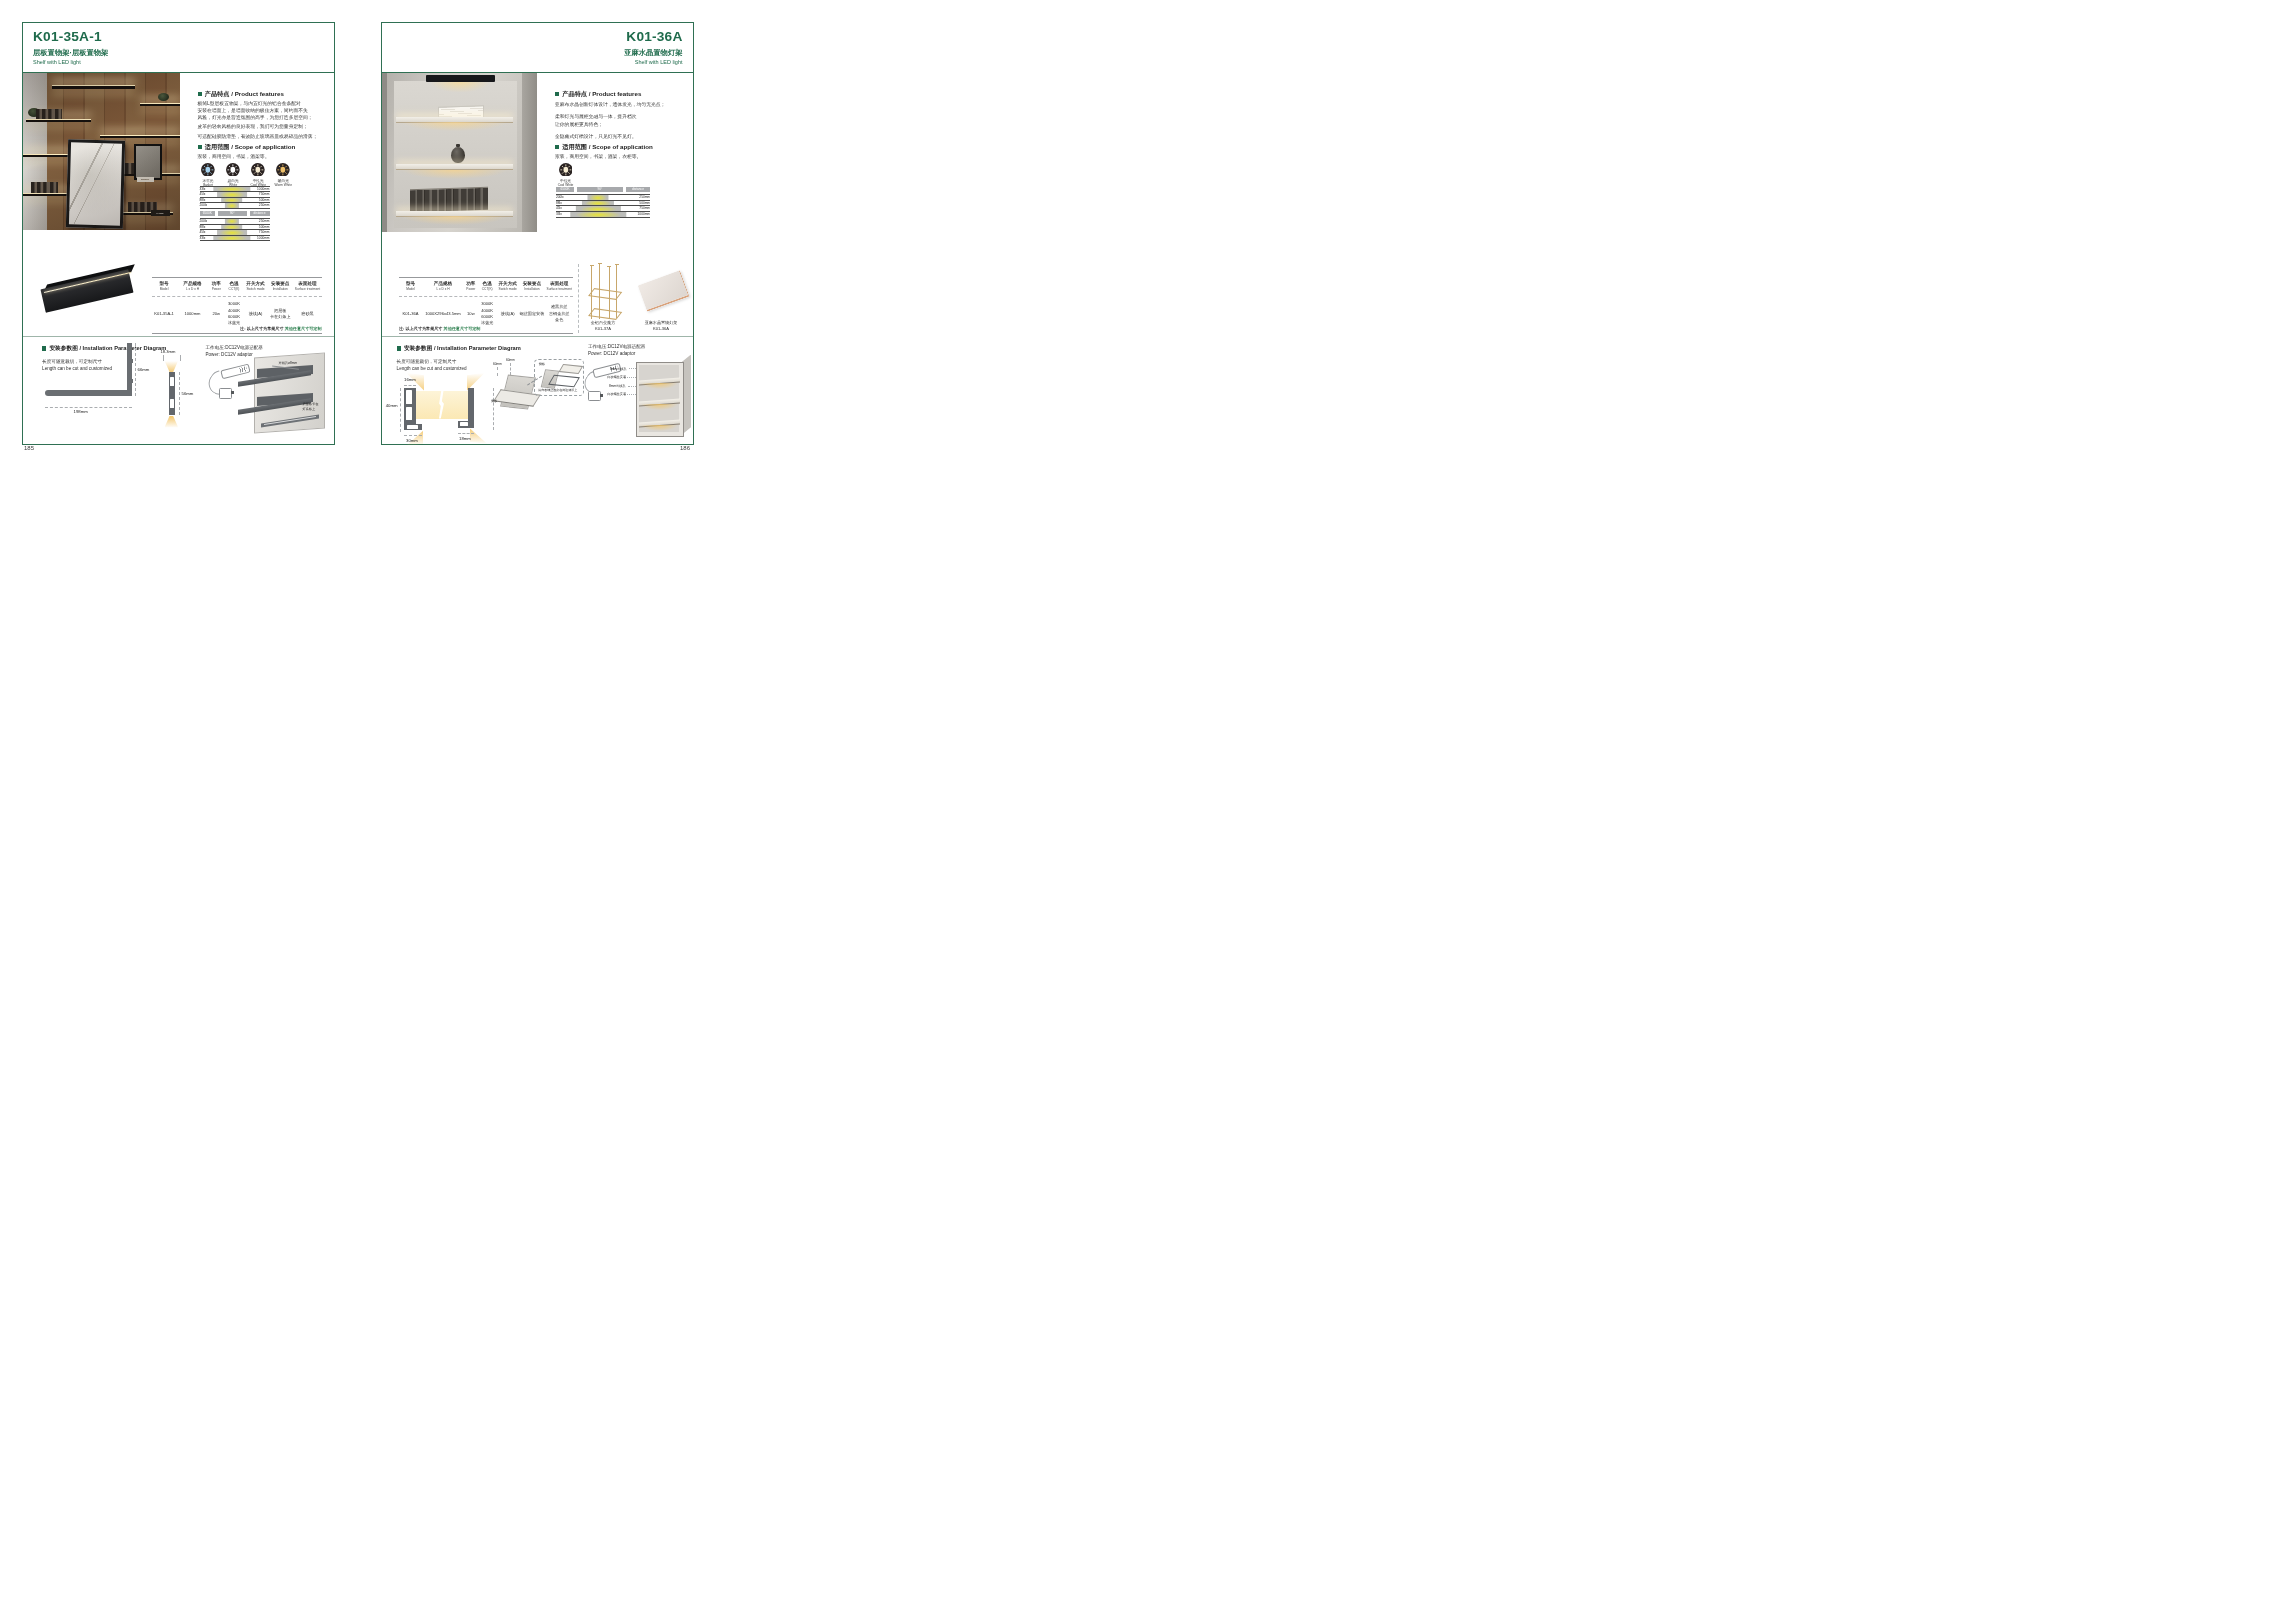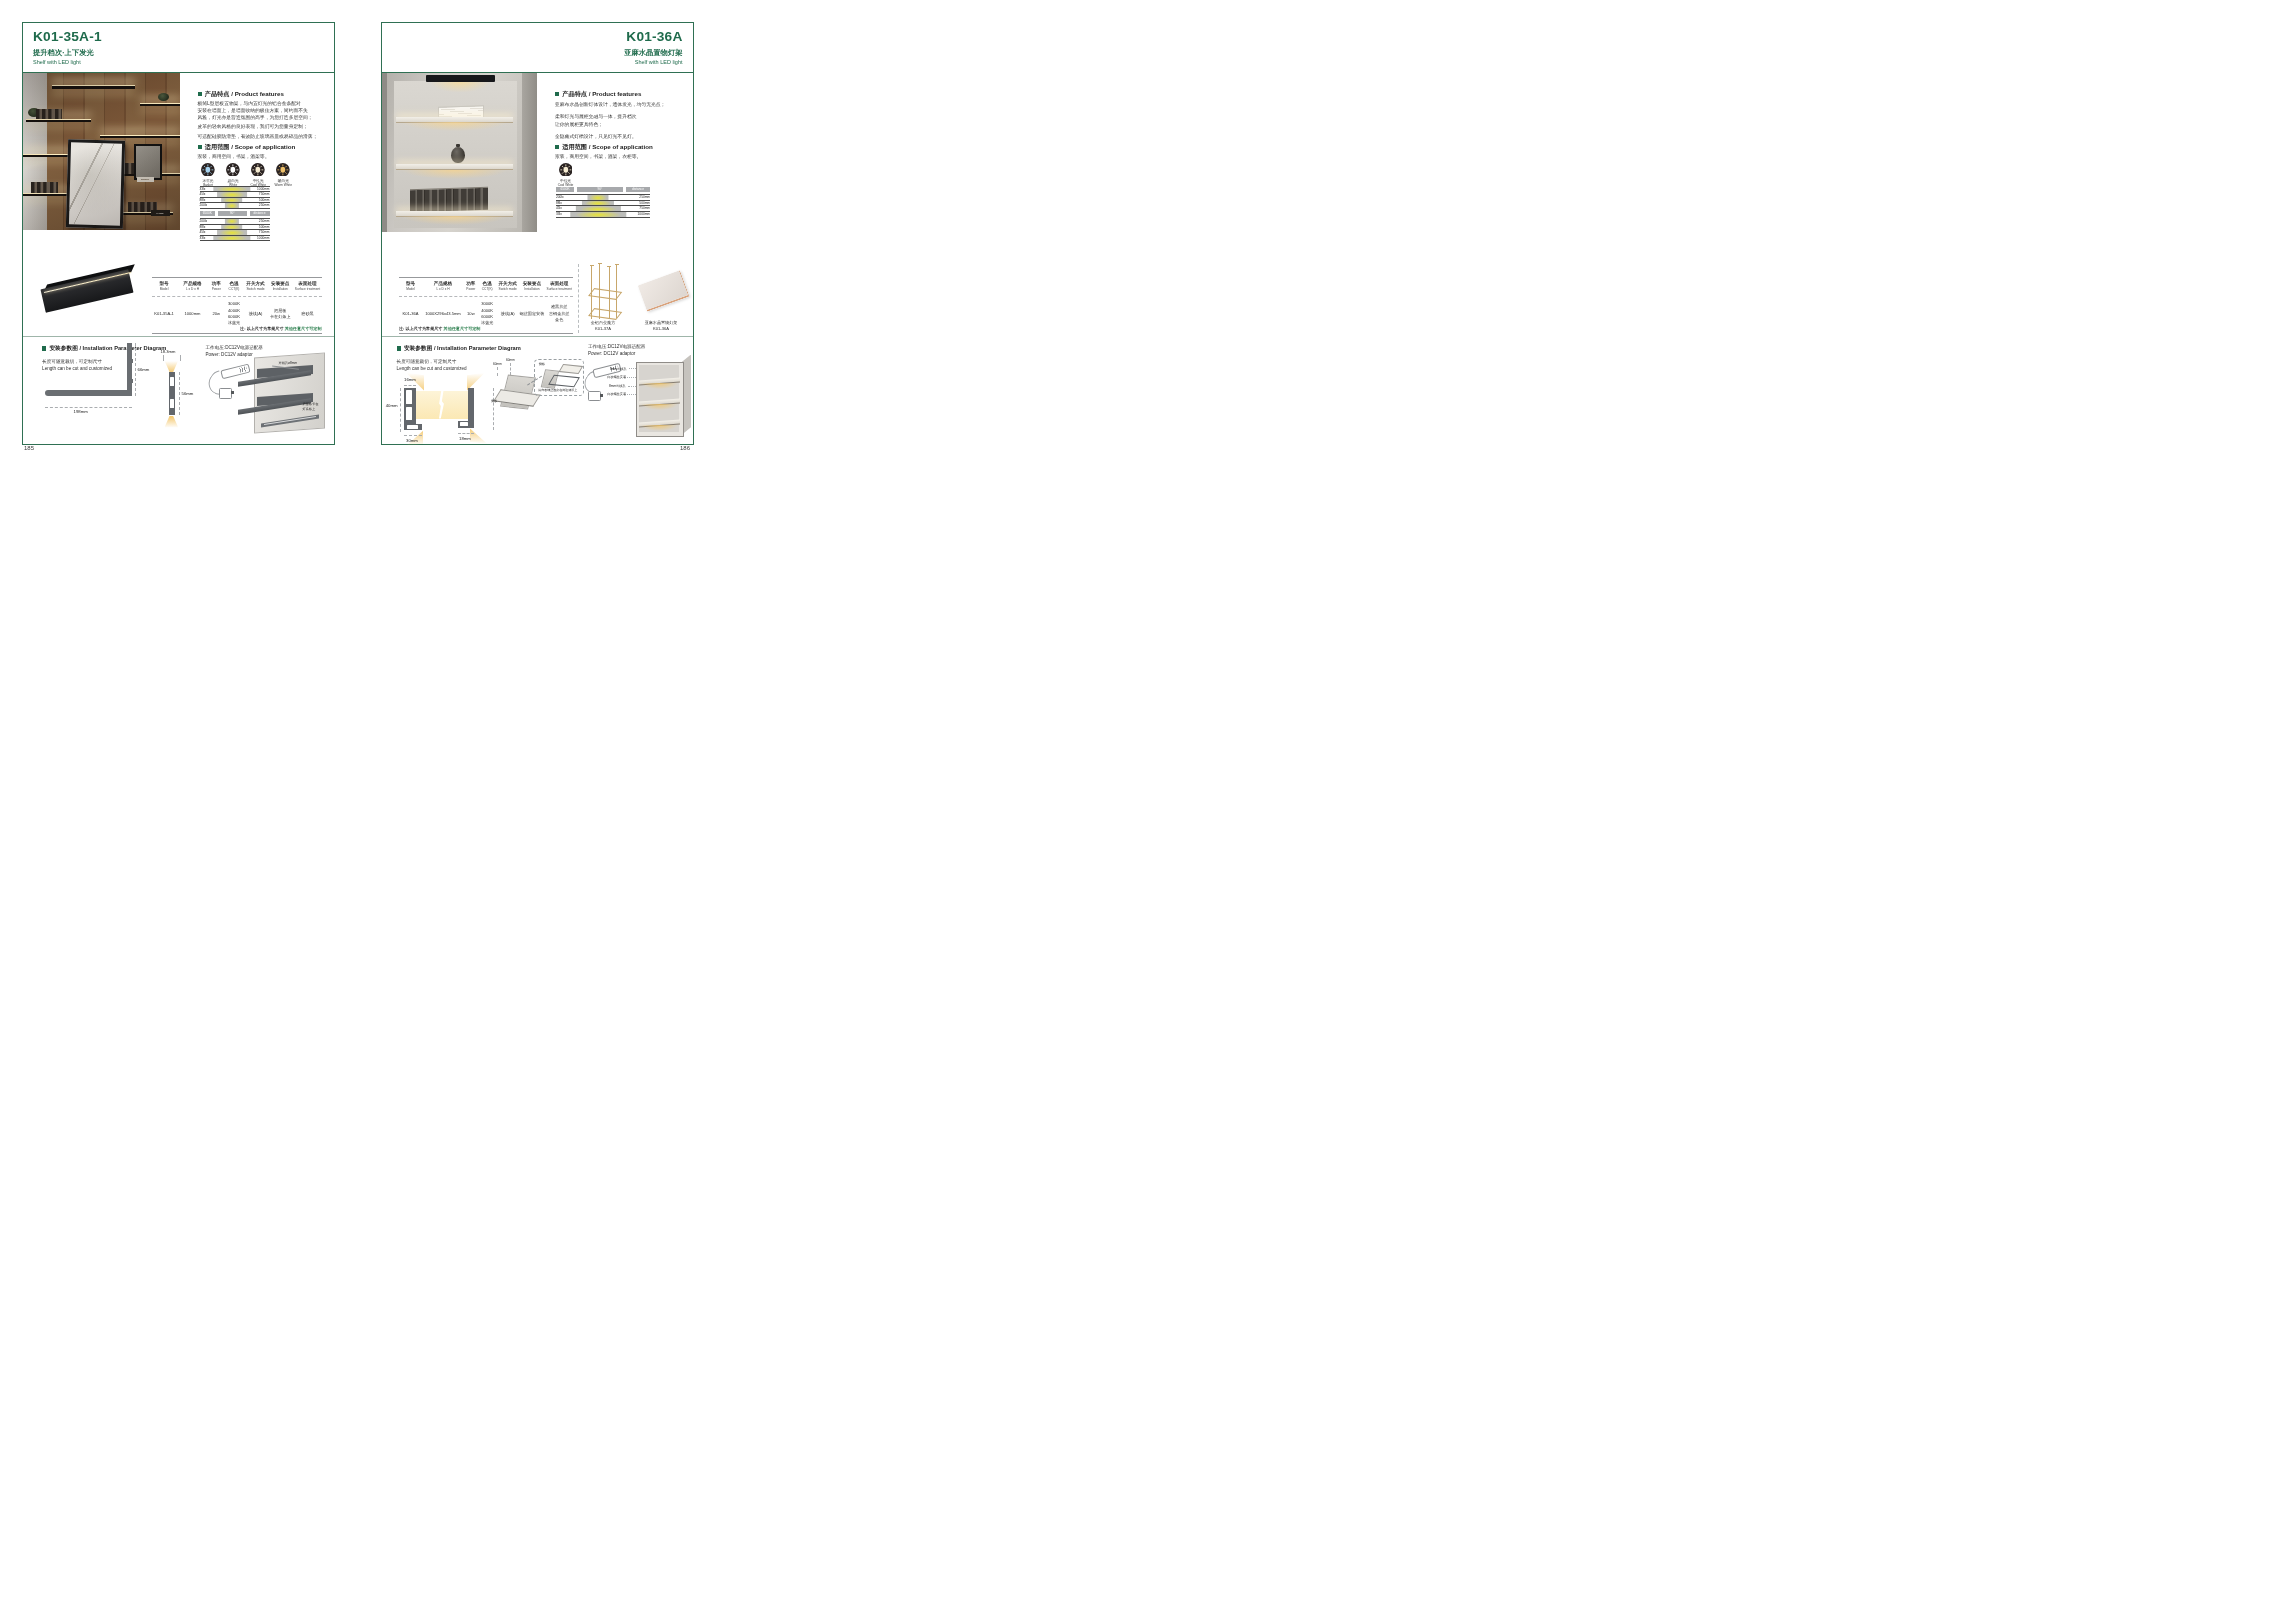--- a/index.html
+++ b/index.html
@@ -178,21 +178,21 @@
   .vdash{position:absolute;border-left:0.5px dashed #b9bdbf}
 
   .pgnum{position:absolute;font-size:6px;color:#3a3a3a}
 </style>
 </head>
 <body>
 
 <div class="page page-left">
   <div class="hd">
     <div class="hd-model">K01-35A-1</div>
-    <div class="hd-cn">提升档次·上下发光</div>
+    <div class="hd-cn">层板置物架·层板置物架</div>
     <div class="hd-en">Shelf with LED light</div>
   </div>
   <div class="hd-rule"></div>
 
   <div class="photo photo-left">
     <div class="pl-wall"></div>
     <div class="pl-shelf" style="top:12.8px;left:29px;width:83px"></div>
     <div class="pl-shelf" style="top:30px;left:117px;width:40px"></div>
     <div class="pl-shelf" style="top:46px;left:3.7px;width:65px"></div>
     <div class="pl-shelf" style="top:62px;left:77px;width:80px"></div>

